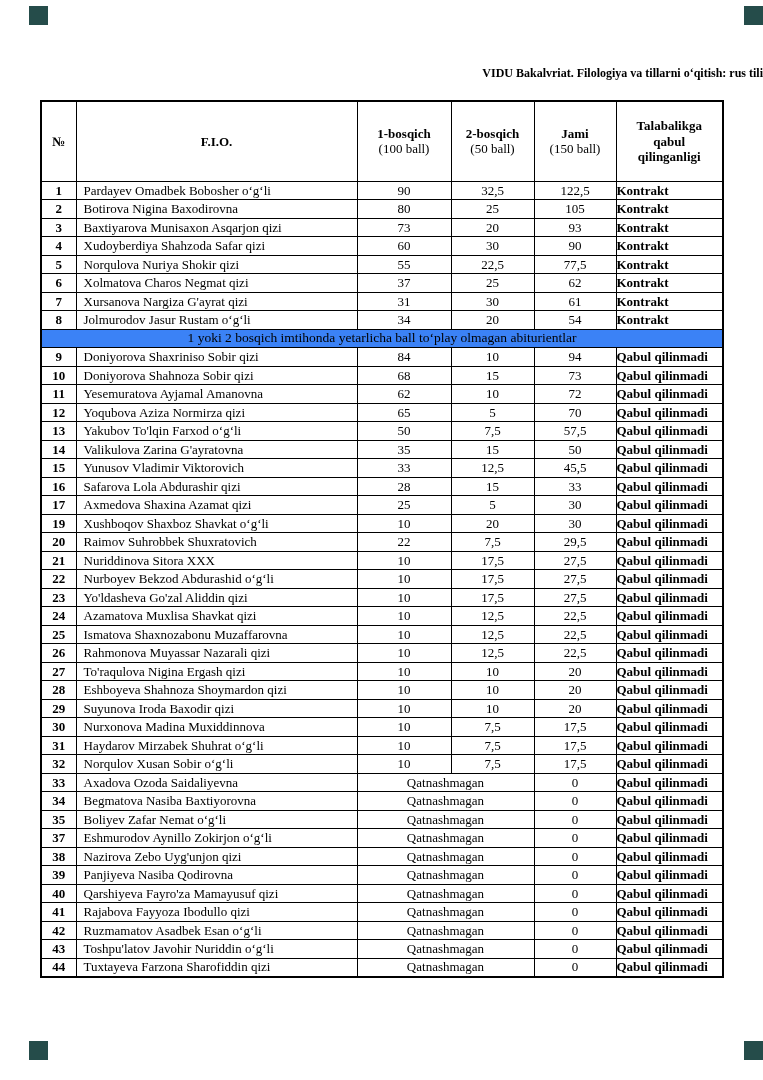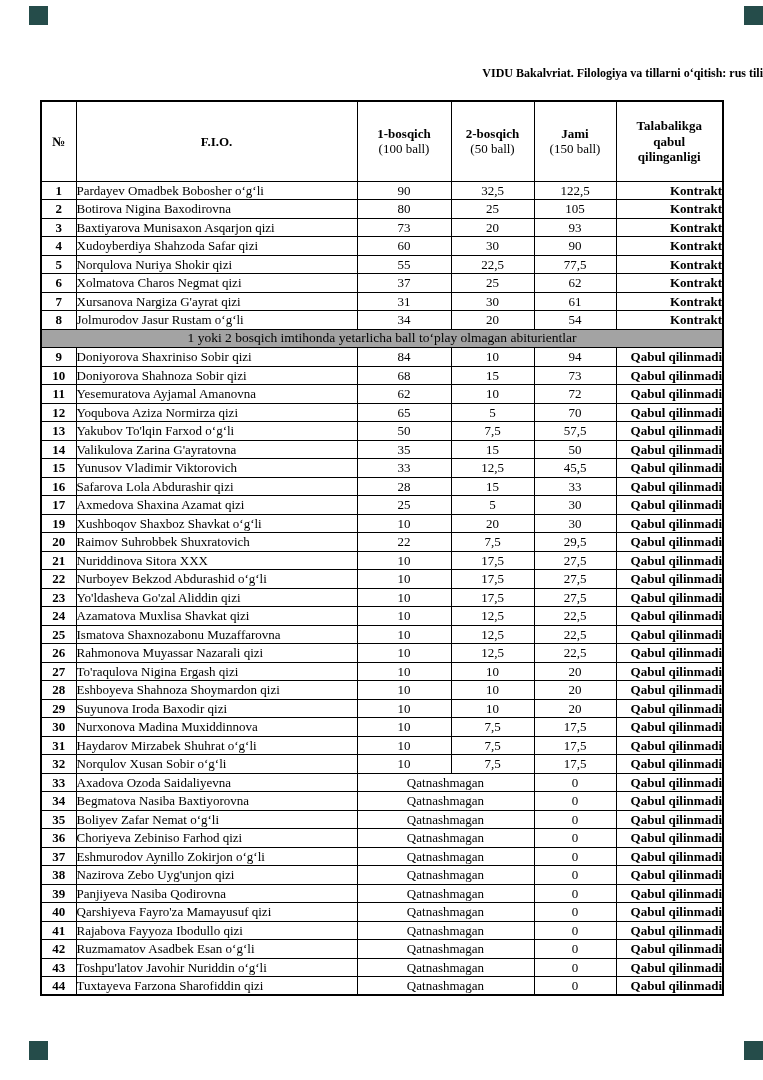--- a/index.html
+++ b/index.html
@@ -23,23 +23,23 @@
     border:2px solid #000;
   }
   th,td{border:1px solid #000;padding:0;overflow:hidden;vertical-align:middle;}
   thead tr{height:55px;}
   th{font-size:13px;font-weight:bold;text-align:center;line-height:1.2;}
   th .sub{font-weight:normal;}
   .status-head-inner{width:86px;margin:16px auto;}
   tbody tr{height:18.5px;}
   td{font-size:13px;line-height:1.05;}
   td.num{font-weight:bold;text-align:center;}
-  td.fio{text-align:left;}
+  td.fio{text-align:left;padding-left:7px;}
   td.score{text-align:center;}
-  td.status{text-align:right;font-weight:bold;}
+  td.status{text-align:left;font-weight:bold;}
   td.section{text-align:center;font-size:13.5px;font-weight:normal;}
 </style>
 </head>
 <body>
 
 <div>
 
   <div class="corner" id="cm-tl" style="background: rgb(37, 76, 74);"></div>
   <div class="corner" id="cm-tr" style="background: rgb(37, 76, 74);"></div>
   <div class="corner" id="cm-bl" style="background: rgb(37, 76, 74);"></div>
@@ -136,21 +136,21 @@
         </tr>
         <tr>
           <td class="num">8</td>
           <td class="fio">Jolmurodov Jasur Rustam o‘g‘li</td>
           <td class="score">34</td>
           <td class="score">20</td>
           <td class="score">54</td>
           <td class="status">Kontrakt</td>
         </tr>
         <tr>
-          <td class="section" colspan="6" style="background: #a3a3a3;">1 yoki 2 bosqich imtihonda yetarlicha ball to‘play olmagan abiturientlar</td>
+          <td class="section" colspan="6" style="background: #3b82f6;">1 yoki 2 bosqich imtihonda yetarlicha ball to‘play olmagan abiturientlar</td>
         </tr>
         <tr>
           <td class="num">9</td>
           <td class="fio">Doniyorova Shaxriniso Sobir qizi</td>
           <td class="score">84</td>
           <td class="score">10</td>
           <td class="score">94</td>
           <td class="status">Qabul qilinmadi</td>
         </tr>
         <tr>
@@ -344,27 +344,20 @@
           <td class="status">Qabul qilinmadi</td>
         </tr>
         <tr>
           <td class="num">35</td>
           <td class="fio">Boliyev Zafar Nemat o‘g‘li</td>
           <td class="score" colspan="2">Qatnashmagan</td>
           <td class="score">0</td>
           <td class="status">Qabul qilinmadi</td>
         </tr>
         <tr>
-          <td class="num">36</td>
-          <td class="fio">Choriyeva Zebiniso Farhod qizi</td>
-          <td class="score" colspan="2">Qatnashmagan</td>
-          <td class="score">0</td>
-          <td class="status">Qabul qilinmadi</td>
-        </tr>
-        <tr>
           <td class="num">37</td>
           <td class="fio">Eshmurodov Aynillo Zokirjon o‘g‘li</td>
           <td class="score" colspan="2">Qatnashmagan</td>
           <td class="score">0</td>
           <td class="status">Qabul qilinmadi</td>
         </tr>
         <tr>
           <td class="num">38</td>
           <td class="fio">Nazirova Zebo Uyg'unjon qizi</td>
           <td class="score" colspan="2">Qatnashmagan</td>

